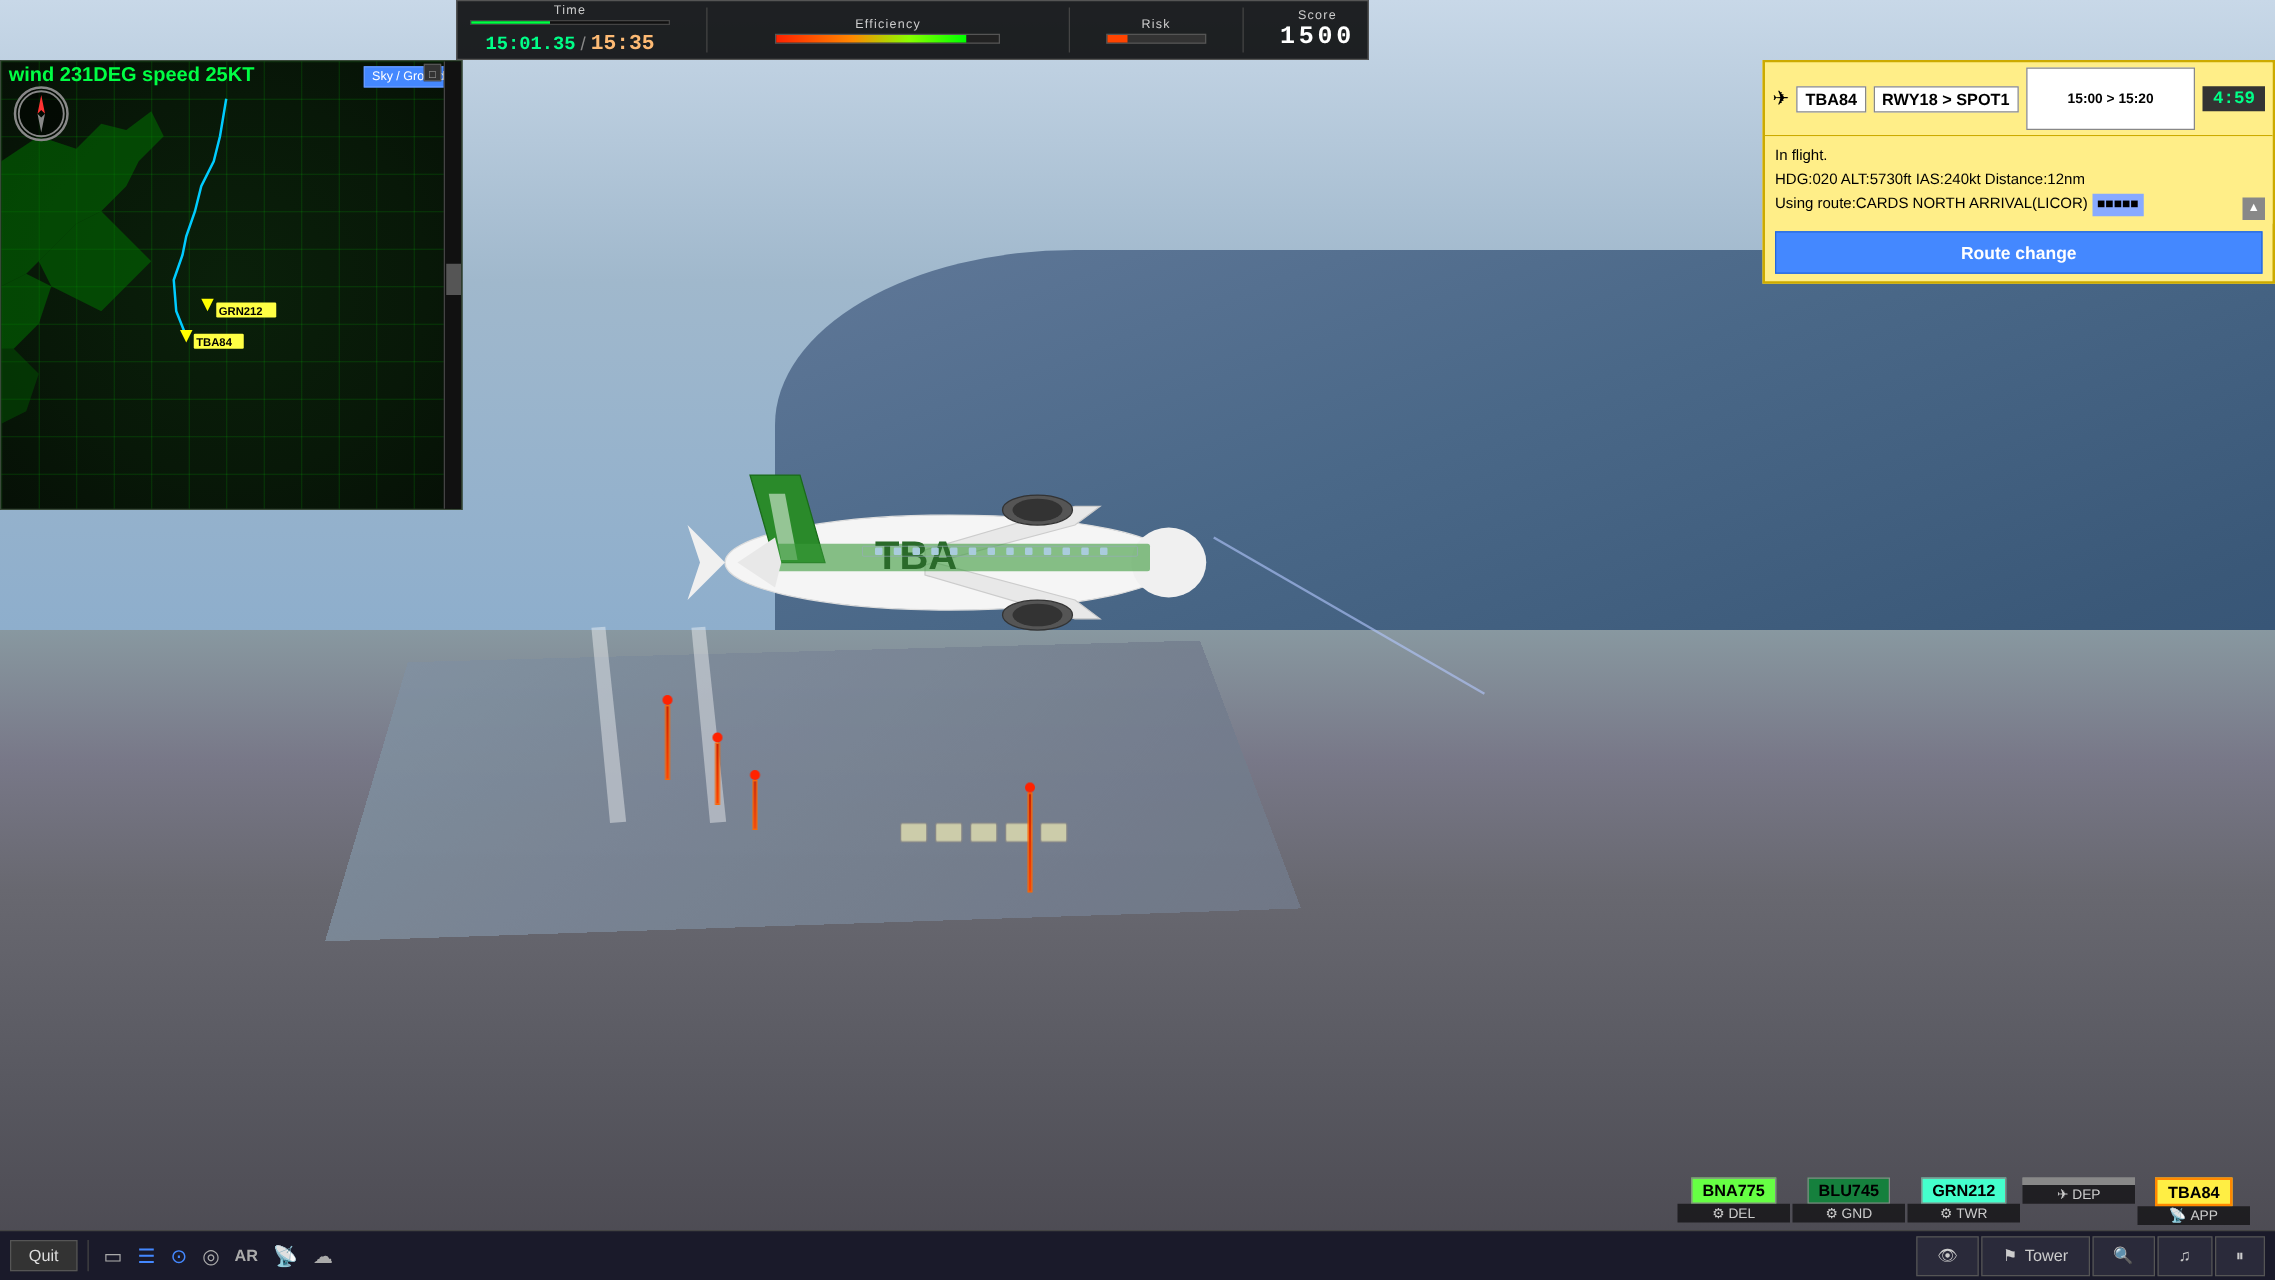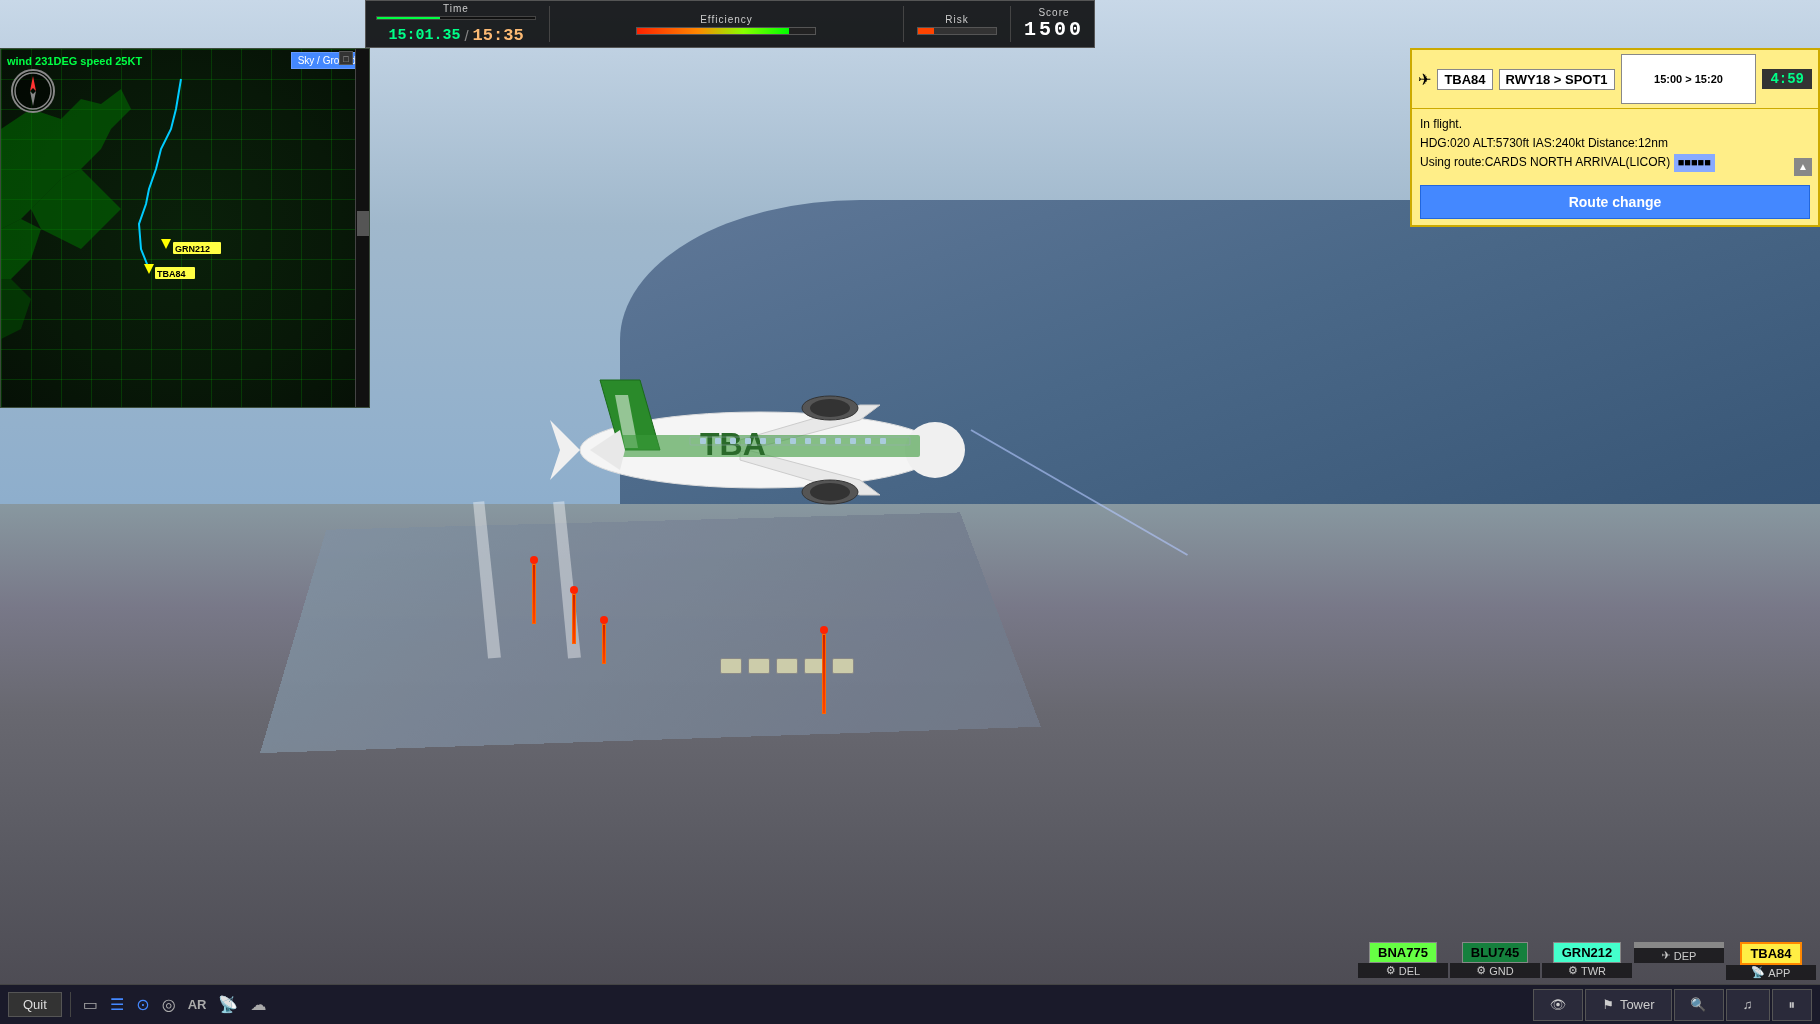--- a/index.html
+++ b/index.html
@@ -26,21 +26,21 @@
     #top-hud {
       position: absolute;
       top: 0; left: 365px;
       width: 730px;
       height: 48px;
       background: rgba(0,0,0,0.85);
       border: 1px solid #555;
       display: flex;
       align-items: center;
       padding: 4px 10px;
-      gap: 13px;
+      gap: 29px;
     }
 
     .hud-section {
       display: flex;
       flex-direction: column;
       align-items: center;
       gap: 2px;
     }
 
     .hud-label {
@@ -125,21 +125,21 @@
       top: 0; left: 0;
       width: 100%;
       padding: 3px 6px;
       display: flex;
       justify-content: space-between;
       align-items: center;
     }
 
     .wind-info {
       color: #00ff44;
-      font-size: 11px;
+      font-size: 16px;
       font-weight: bold;
     }
 
     .sky-ground-btn {
       background: #4488ff;
       color: white;
       font-size: 10px;
       border: 1px solid #6699ff;
       padding: 2px 6px;
       cursor: pointer;
@@ -246,21 +246,21 @@
       font-size: 14px;
       font-weight: bold;
       cursor: pointer;
       border: 1px solid #2266dd;
     }
 
     
     #bottom-aircraft-list {
       position: absolute;
       bottom: 40px;
-      right: 0;
+      right: 16px;
       display: flex;
       gap: 2px;
       padding: 4px;
     }
 
     .aircraft-tag {
       display: flex;
       flex-direction: column;
       align-items: center;
       min-width: 90px;

